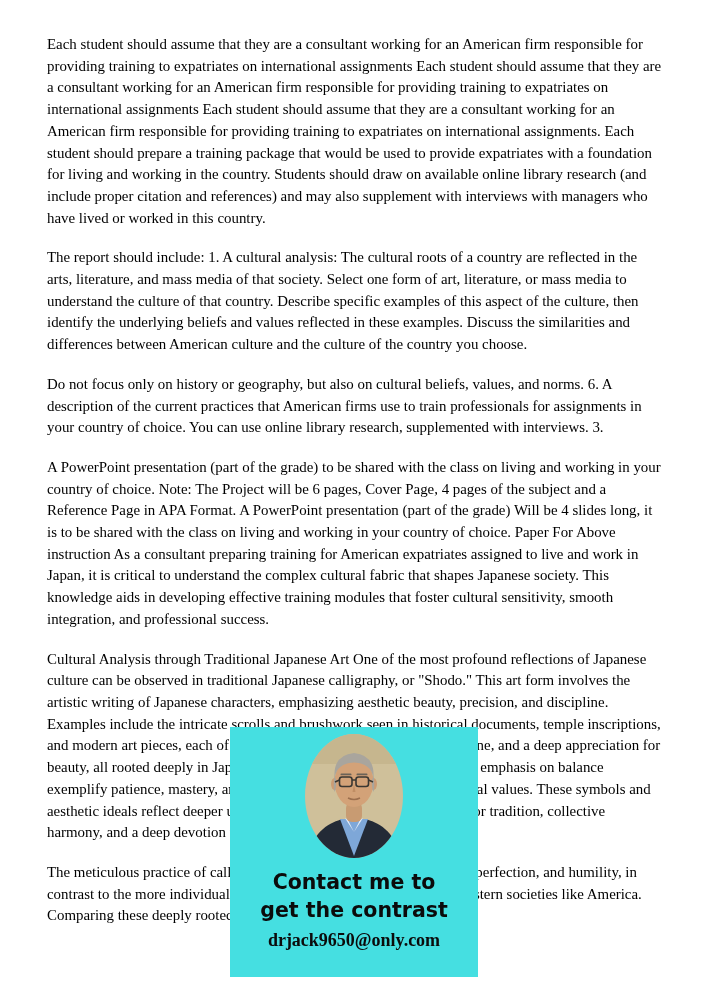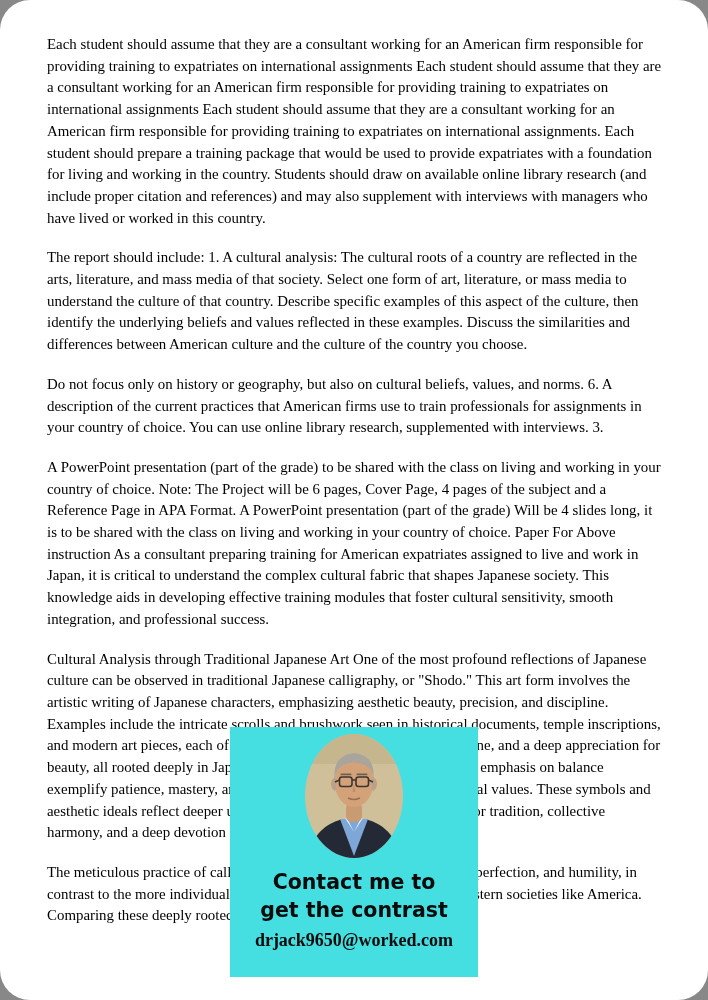--- a/index.html
+++ b/index.html
@@ -5,21 +5,20 @@
   html, body { margin: 0; padding: 0; background: #888; }
   .page {
     position: relative;
     width: 708px;
     height: 1000px;
     margin: 0 auto;
     background: #ffffff;
     overflow: hidden;
     font-family: "Liberation Serif", "DejaVu Serif", serif;
     color: #000000;
-    border-radius: 30px;
   }
   .doc {
     position: absolute;
     left: 47px;
     top: 34px;
     width: 617px;
     font-size: 14.9px;
     line-height: 21.7px;
     text-align: left;
   }
@@ -114,16 +113,16 @@
         <path d="M49,50 l-1.5,8 l3,0 Z" fill="#c08e64"></path>
         <path d="M43,64 Q49,67 55,64" fill="none" stroke="#9c6f4e" stroke-width="1.4"></path>
       </g>
     </svg>
 
     <div class="headline">
       <div>Contact me to</div>
       <div>get the contrast</div>
     </div>
 
-    <div class="email">drjack9650@worked.com</div>
+    <div class="email">drjack9650@only.com</div>
   </div>
 
 </div>
 
 </body></html>

